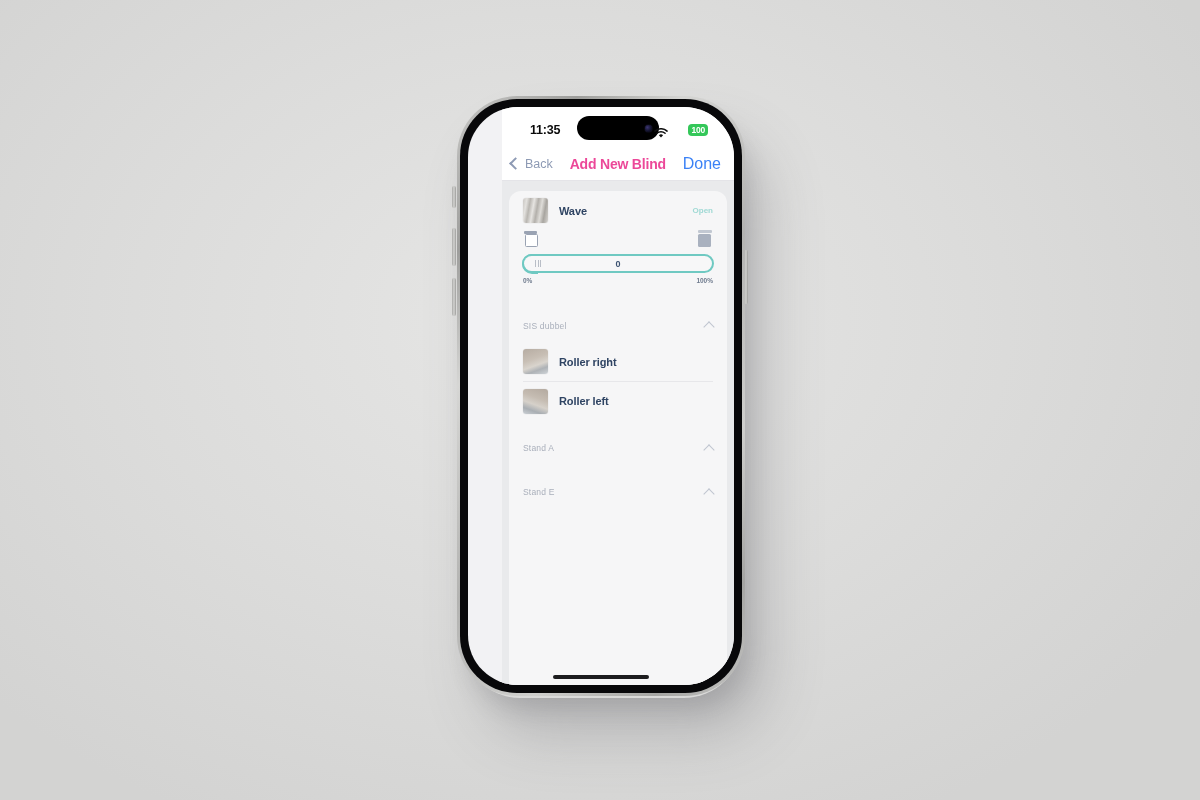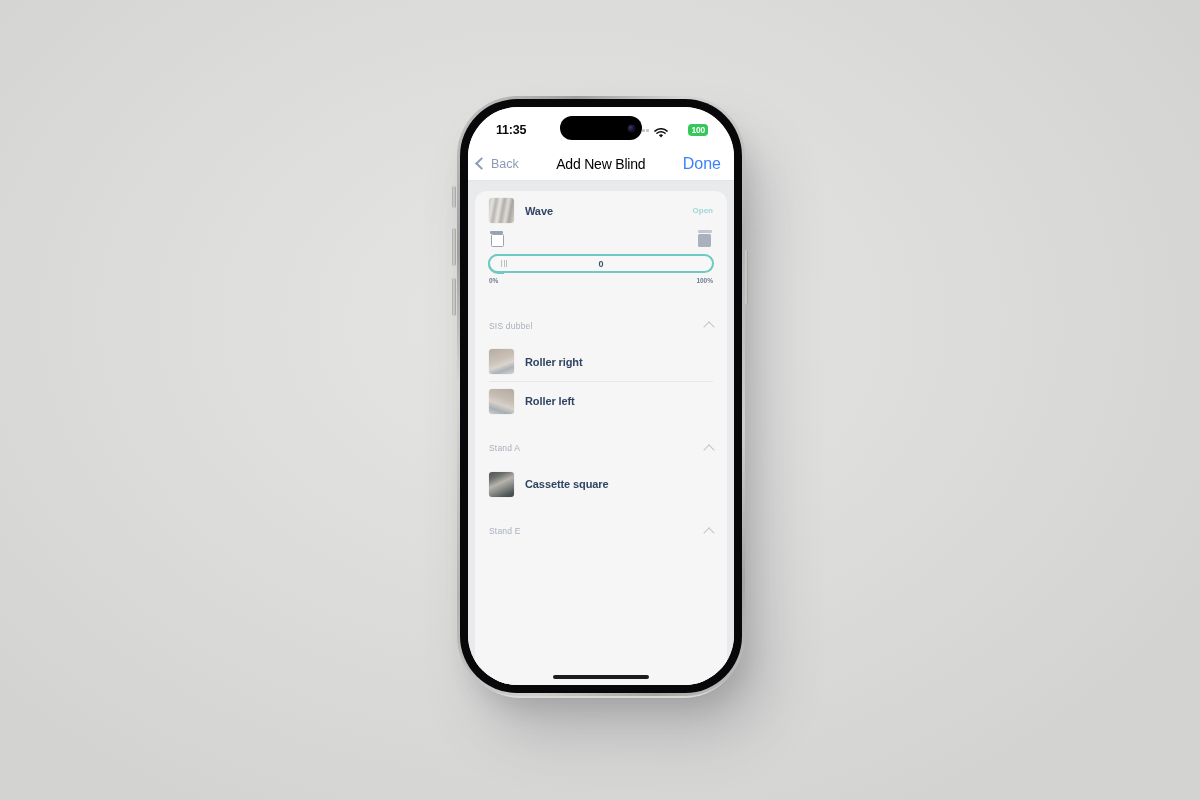--- a/index.html
+++ b/index.html
@@ -35,20 +35,21 @@
     background:#08080a;
     padding:8px;
     position:relative;
   }
   .screen {
     width:100%; height:100%;
     border-radius:50px;
     background:#f2f2f4;
     overflow:hidden;
     position:relative;
+    padding-left:34px;
   }
   
   .btn-side {
     position:absolute; background:linear-gradient(90deg,#a9a9a7,#d2d2d0,#9c9c9a);
     border-radius:2px;
   }
   .btn-silent { left:452px; top:186px; width:4px; height:22px; }
   .btn-volup  { left:452px; top:228px; width:4px; height:38px; }
   .btn-voldn  { left:452px; top:278px; width:4px; height:38px; }
   .btn-power  { left:744px; top:250px; width:4px; height:54px; }
@@ -88,21 +89,21 @@
   .navbar {
     height:34px; background:#ffffff;
     display:flex; align-items:center; justify-content:space-between;
     padding:0 13px 0 9px;
     border-bottom:0.5px solid #e4e4e8;
   }
   .nav-back { display:flex; align-items:center; gap:4px; cursor:pointer; }
   .chev-left { width:9px; height:9px; border-left:2px solid #8d9ab4; border-bottom:2px solid #8d9ab4;
                transform:rotate(45deg); margin-right:1px; }
   .nav-back-label { font-size:12.5px; color:#8d9ab4; font-weight:500; }
-  .nav-title { font-size:14px; font-weight:400; color:#000000; letter-spacing:-0.2px; }
+  .nav-title { font-size:14px; font-weight:700; color:#ec4899; letter-spacing:-0.2px; }
   .nav-done { font-size:16px; color:#3b82f6; font-weight:500; cursor:pointer; }
 
   
   .content {
     height:calc(100% - 74px);
     background:#e9eaec;
     padding:10px 7px 0 7px;
     overflow:hidden;
     position:relative;
   }
@@ -281,24 +282,20 @@
             <div class="thumb th-rollerleft"></div>
             <span class="blind-name">Roller left</span>
           </div>
 
           <div class="section-gap"></div>
 
           <div class="section-header">
             <span class="section-title">Stand A</span>
             <span class="chev-up"></span>
           </div>
-          <div class="blind-row">
-            <div class="thumb th-cassette"></div>
-            <span class="blind-name">Cassette square</span>
-          </div>
 
           <div class="section-gap"></div>
 
           <div class="section-header">
             <span class="section-title">Stand E</span>
             <span class="chev-up"></span>
           </div>
 
         </div>
       </div>

